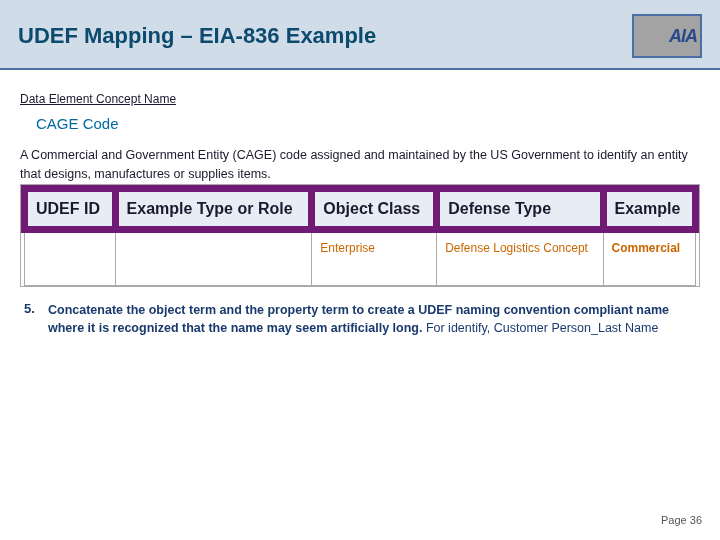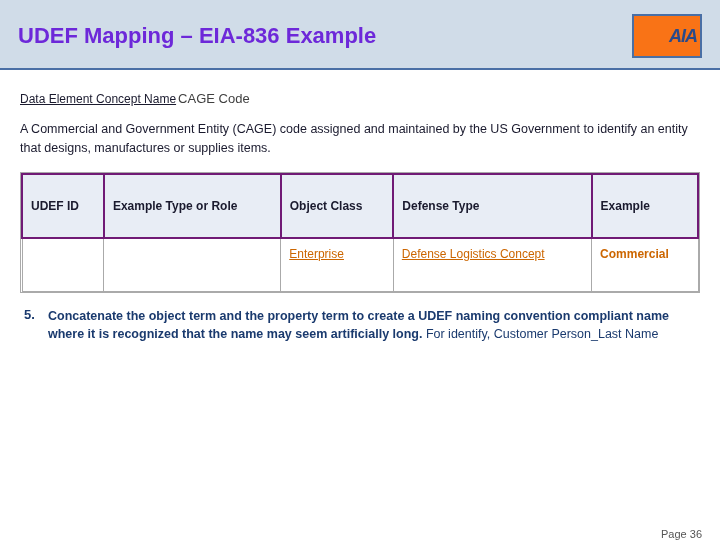--- a/index.html
+++ b/index.html
@@ -21,95 +21,93 @@
       background: #d0dce8;
       padding: 14px 18px 10px 18px;
       display: flex;
       align-items: center;
       justify-content: space-between;
       border-bottom: 2px solid #4a6fa5;
     }
     .header-title {
       font-size: 22px;
       font-weight: bold;
-      color: #6d28d9;
+      color: #0c4a6e;
     }
     .logo-box {
       width: 70px;
       height: 44px;
       border: 2px solid #4a6fa5;
       display: flex;
       align-items: center;
       justify-content: center;
-      background: #f97316;
+      background: #a3a3a3;
       font-size: 18px;
       font-weight: bold;
       color: #2a4a8a;
       font-style: italic;
       letter-spacing: -1px;
       padding-left: 32px;
     }
     .content {
       padding: 16px 20px 10px 20px;
     }
     .meta-row {
       display: flex;
-      flex-direction: row;
+      flex-direction: column;
       gap: 2px;
       margin-bottom: 10px;
     }
     .meta-label {
       font-size: 12px;
       color: #1a1a2e;
       text-decoration: underline;
     }
     .meta-value {
-      font-size: 13px;
-      color: #404040;
+      font-size: 15px;
+      color: #0369a1;
       font-weight: normal;
-      margin-left: 0;
+      margin-left: 16px;
     }
     .meta-pair {
       line-height: 1.5;
     }
     .definition-text {
       font-size: 12.5px;
       color: #1a1a2e;
       line-height: 1.5;
-      margin-bottom: 14px;
     }
     .table-wrapper {
       border: 1px solid #aaa;
       margin-bottom: 14px;
     }
     table {
       width: 100%;
       border-collapse: collapse;
       font-size: 12px;
     }
     table th {
       background: #e8edf5;
-      border: 2px solid #701a75;
-      padding: 24px 8px;
+      border: 7px solid #701a75;
+      padding: 8px 8px;
       text-align: left;
       font-weight: bold;
       color: #1a1a2e;
-      font-size: 12px;
+      font-size: 16px;
     }
     table td {
       border: 1px solid #aaa;
       padding: 8px 8px;
       vertical-align: top;
       font-size: 12px;
       color: #1a1a2e;
     }
     .td-orange {
       color: #cc6600;
       font-weight: normal;
-      text-decoration: underline;
     }
     .td-orange-bold {
       color: #cc6600;
       font-weight: bold;
     }
     .note-section {
       display: flex;
       align-items: flex-start;
       gap: 8px;
       padding: 0 4px;
@@ -124,21 +122,21 @@
       font-size: 12.5px;
       color: #1a3a6e;
       line-height: 1.5;
       font-weight: bold;
     }
     .note-text span.normal {
       font-weight: normal;
     }
     .page-number {
       position: absolute;
-      bottom: 0;
+      bottom: 14px;
       right: 18px;
       font-size: 11px;
       color: #555;
     }
     .cell-empty {
       height: 36px;
     }
   </style>
 </head>
 <body>

